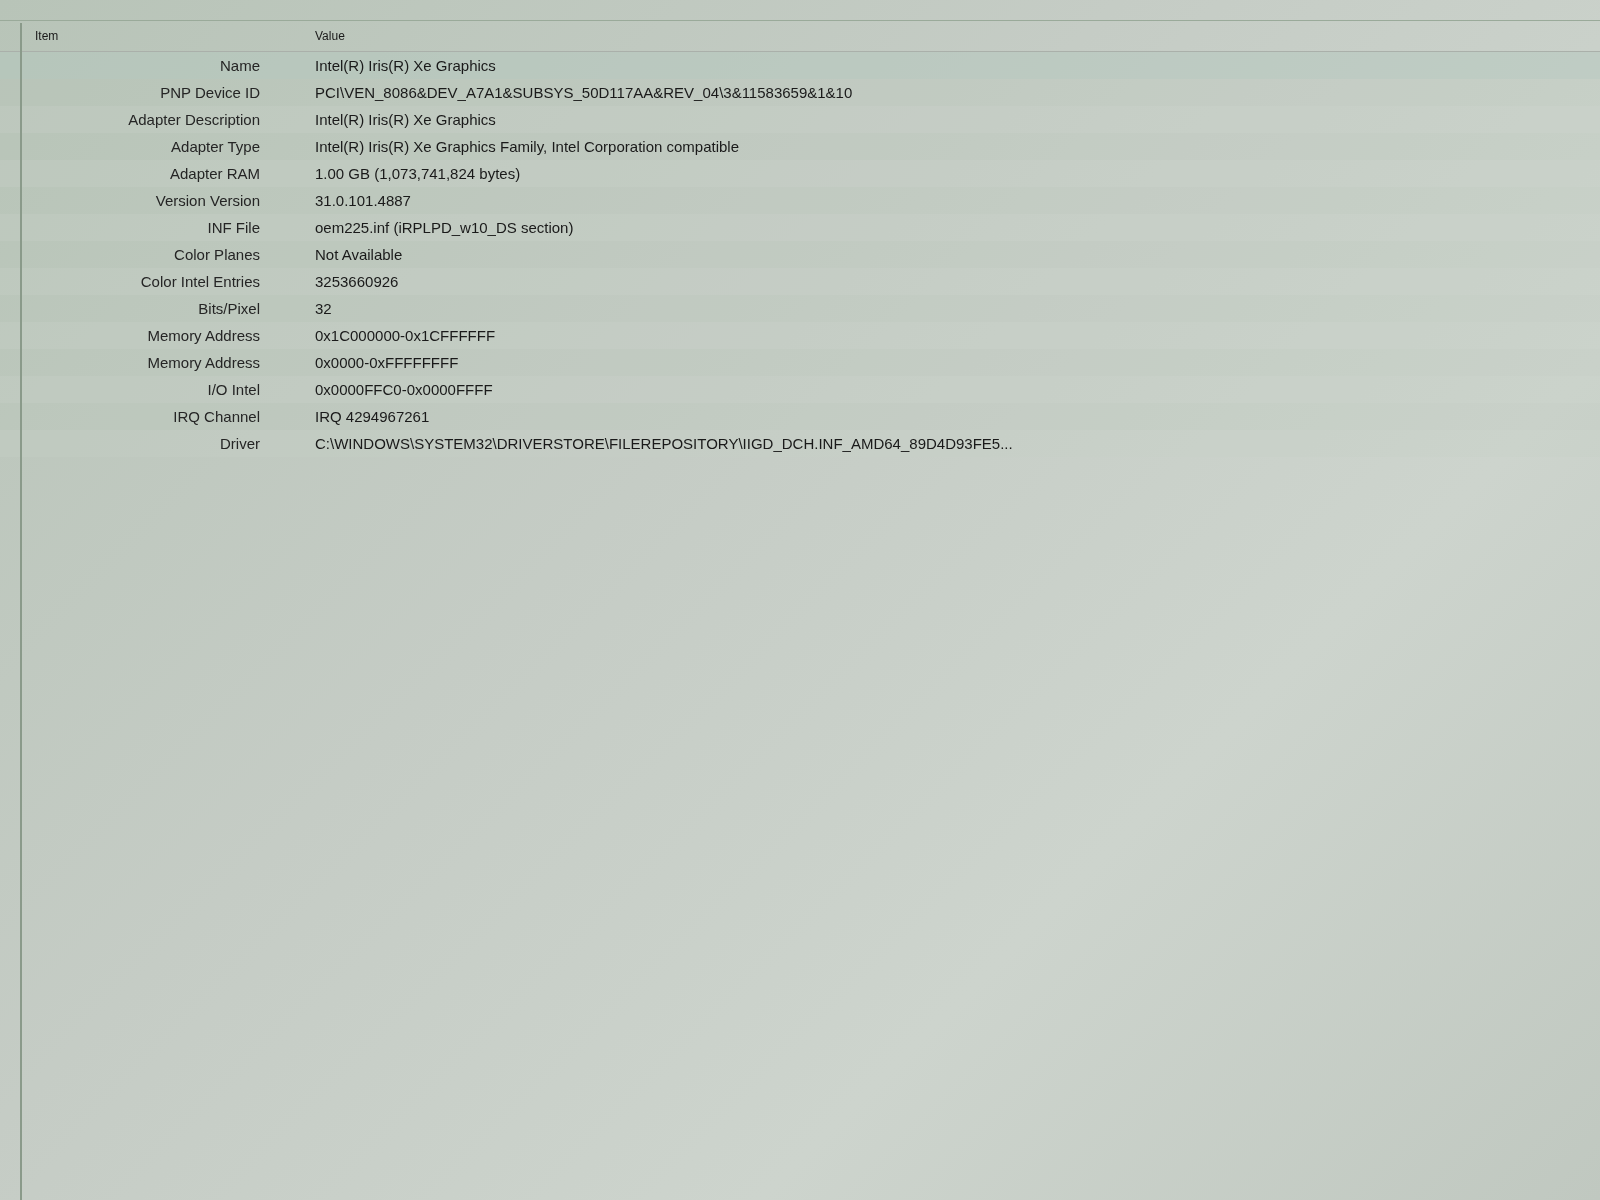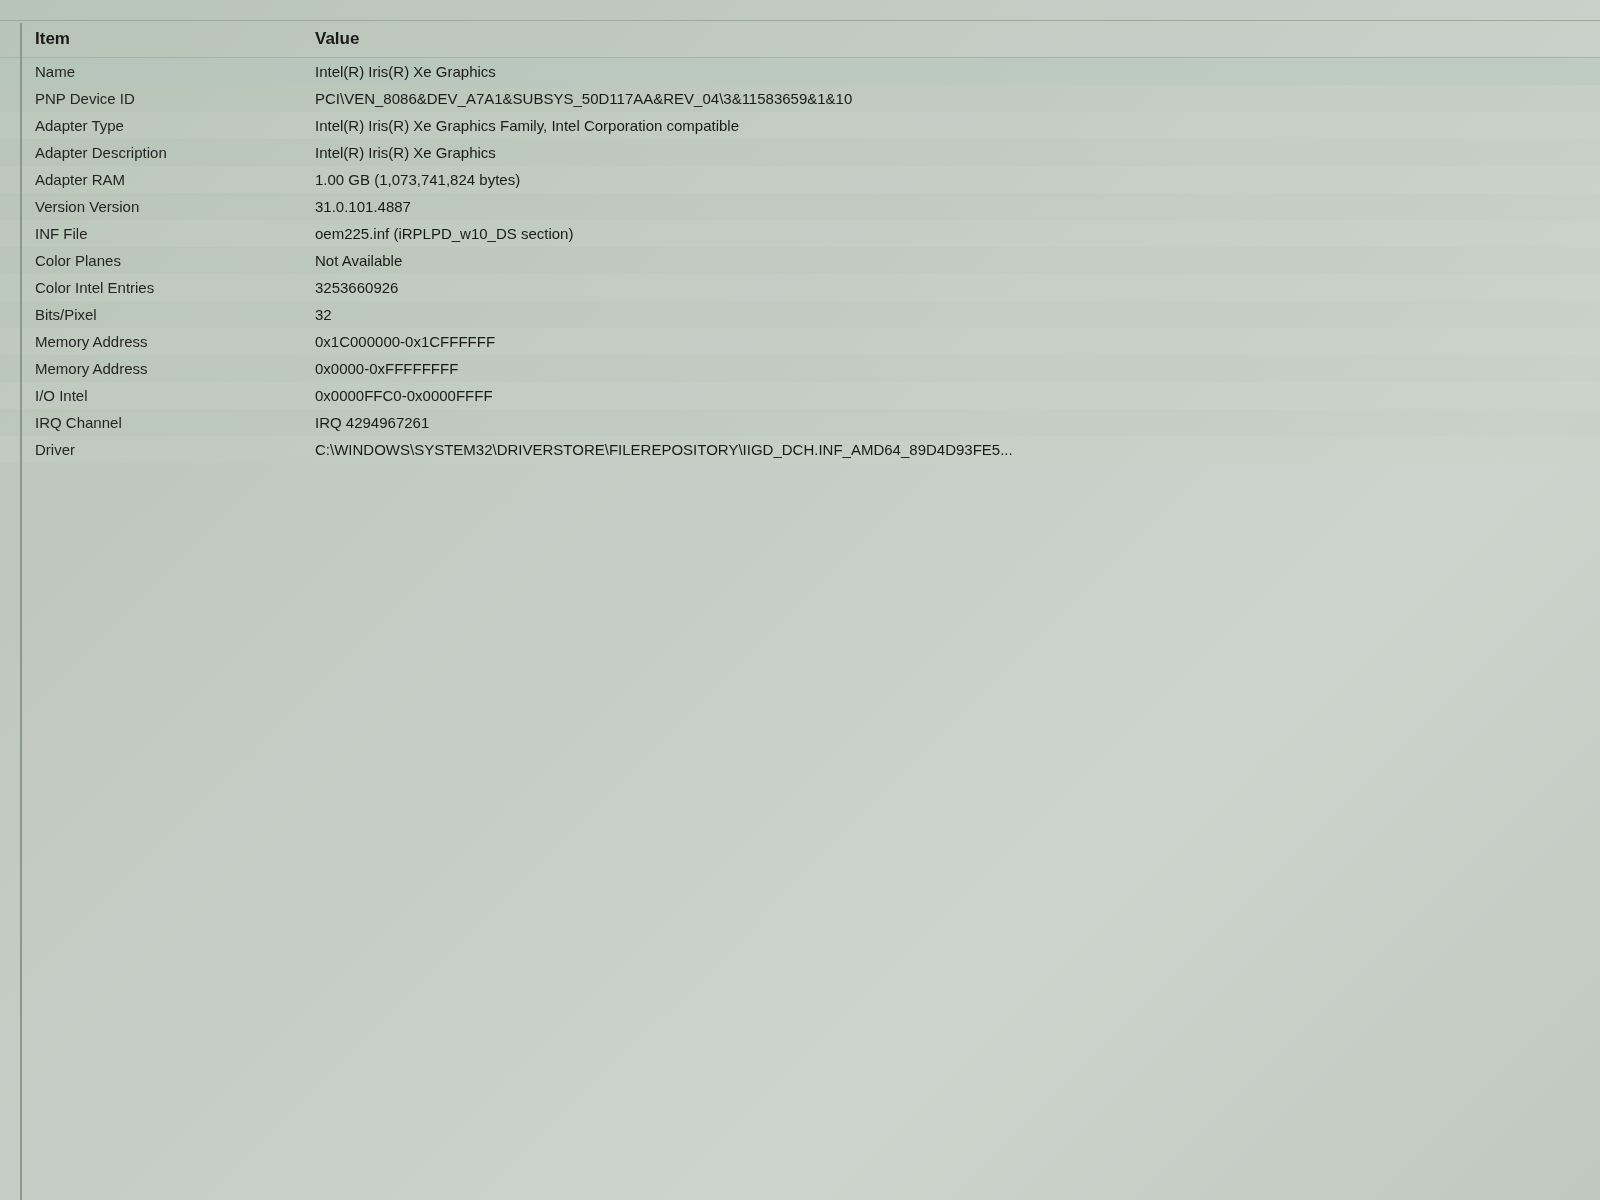--- a/index.html
+++ b/index.html
@@ -29,22 +29,22 @@
 
     .properties-table {
       width: 100%;
       border-collapse: collapse;
       background: transparent;
     }
 
     .properties-table thead tr th {
       text-align: left;
       padding: 6px 20px 8px 35px;
-      font-weight: 700;
-      font-size: 17px;
+      font-weight: 400;
+      font-size: 12px;
       color: #1a1a1a;
       border-bottom: 1px solid #aab0aa;
       background: transparent;
     }
 
     .properties-table thead tr th:first-child {
       width: 280px;
     }
 
     .properties-table tbody tr {
@@ -68,20 +68,21 @@
       font-size: 15px;
       color: #2a2a2a;
       vertical-align: middle;
     }
 
     .properties-table tbody tr td:first-child {
       font-weight: 500;
       color: #252525;
       width: 280px;
       white-space: nowrap;
+      text-align: right;
     }
 
     .properties-table tbody tr td:last-child {
       color: #1a1a1a;
     }
 
     .left-border {
       position: absolute;
       left: 20px;
       top: 0;
@@ -120,26 +121,26 @@
       <tbody id="table-body">
       <tr>
             <td>Name</td>
             <td>Intel(R) Iris(R) Xe Graphics</td>
           </tr>
           <tr>
             <td>PNP Device ID</td>
             <td>PCI\VEN_8086&amp;DEV_A7A1&amp;SUBSYS_50D117AA&amp;REV_04\3&amp;11583659&amp;1&amp;10</td>
           </tr>
           <tr>
+            <td>Adapter Description</td>
+            <td>Intel(R) Iris(R) Xe Graphics</td>
+          </tr>
+          <tr>
             <td>Adapter Type</td>
             <td>Intel(R) Iris(R) Xe Graphics Family, Intel Corporation compatible</td>
-          </tr>
-          <tr>
-            <td>Adapter Description</td>
-            <td>Intel(R) Iris(R) Xe Graphics</td>
           </tr>
           <tr>
             <td>Adapter RAM</td>
             <td>1.00 GB (1,073,741,824 bytes)</td>
           </tr>
           <tr>
             <td>Version Version</td>
             <td>31.0.101.4887</td>
           </tr>
           <tr>

